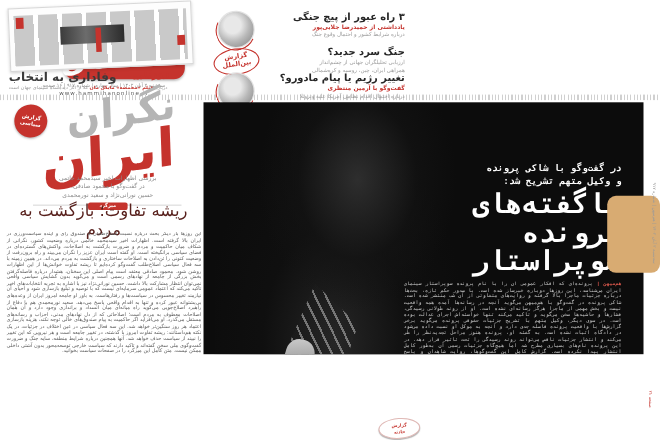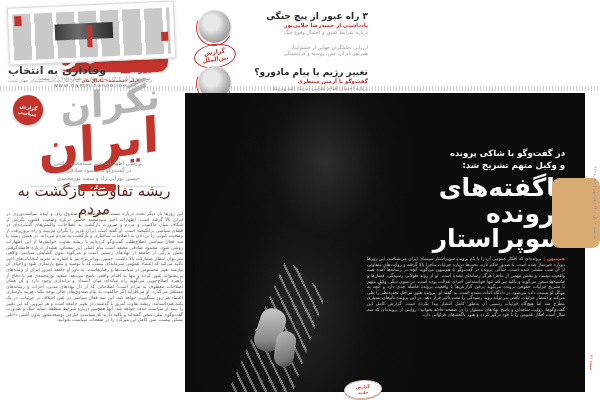--- a/index.html
+++ b/index.html
@@ -53,21 +53,21 @@
   #lead-sub{left:18px;top:160px;width:160px;font-size:5.5px;color:#8a8a8a;text-align:center;
             line-height:1.35;white-space:pre-line;}
   #lead-rule{left:30px;top:186px;width:135px;height:1px;background:#d9d9d9;}
   #lead-tab{left:80px;top:184px;width:36px;height:7px;background:#c5332d;border-radius:2px;
             color:#fff;font-size:4.5px;font-weight:bold;text-align:center;line-height:7px;}
   #lead-headline{left:6px;top:182px;width:176px;text-align:center;font-size:15px;font-weight:normal;color:#571f1b;}
   #lead-body{left:6px;top:211px;width:177px;height:178px;overflow:hidden;
              font-size:4.6px;line-height:1.22;color:#5a5a5a;text-align:justify;}
 
   
-  #photo{left:185px;top:93px;width:400px;height:299px;background:#0c0c0c;overflow:hidden;}
+  #photo{left:185px;top:93px;width:400px;height:229px;background:#0c0c0c;overflow:hidden;font-family:Liberation Mono, monospace;}
   .shroud{position:absolute;left:10px;top:0;width:250px;height:299px;
       background:
        radial-gradient(ellipse 90px 120px at 130px 70px,#2e2e2e 0%,rgba(20,20,20,.6) 60%,transparent 100%),
        radial-gradient(ellipse 120px 200px at 110px 220px,#262626 0%,rgba(16,16,16,.8) 55%,transparent 100%);}
   .pleats{position:absolute;left:30px;top:150px;width:130px;height:149px;
       background:repeating-linear-gradient(64deg,rgba(190,190,190,.55) 0 2px,rgba(40,40,40,.1) 2px 9px);
       clip-path:polygon(10% 100%,55% 10%,85% 35%,60% 100%);}
   .hand1{position:absolute;left:72px;top:215px;width:26px;height:44px;border-radius:12px;
       background:linear-gradient(160deg,#cfcfcf,#8a8a8a 70%,#4a4a4a);transform:rotate(18deg);}
   .hand2{position:absolute;left:90px;top:238px;width:20px;height:36px;border-radius:10px;
@@ -110,20 +110,21 @@
   </div>
   <div class="abs teaser" style="top:11px;">
     <div class="t-title">۳ راه عبور از پیچ جنگی</div>
     <div class="t-byline">یادداشتی از حمیدرضا جلایی‌پور</div>
     <div class="t-sub">درباره شرایط کشور و احتمال وقوع جنگ</div>
   </div>
 
   <div class="abs t-badge" style="right:364px;top:44px;">گزارش
 بین‌الملل</div>
   <div class="abs teaser" style="top:43px;">
+    <div class="t-title">جنگ سرد جدید؟</div>
     <div class="t-sub">ارزیابی تحلیلگران جهانی از چشم‌انداز
 همراهی ایران، چین، روسیه و کره‌شمالی</div>
   </div>
 
   <div class="abs t-ring" style="right:368px;top:66px;">
     <div class="t-photo"></div>
   </div>
   <div class="abs teaser" style="top:67px;">
     <div class="t-title">تغییر رژیم یا پیام مادورو؟</div>
     <div class="t-byline">گفت‌وگو با آرمین منتظری</div>

